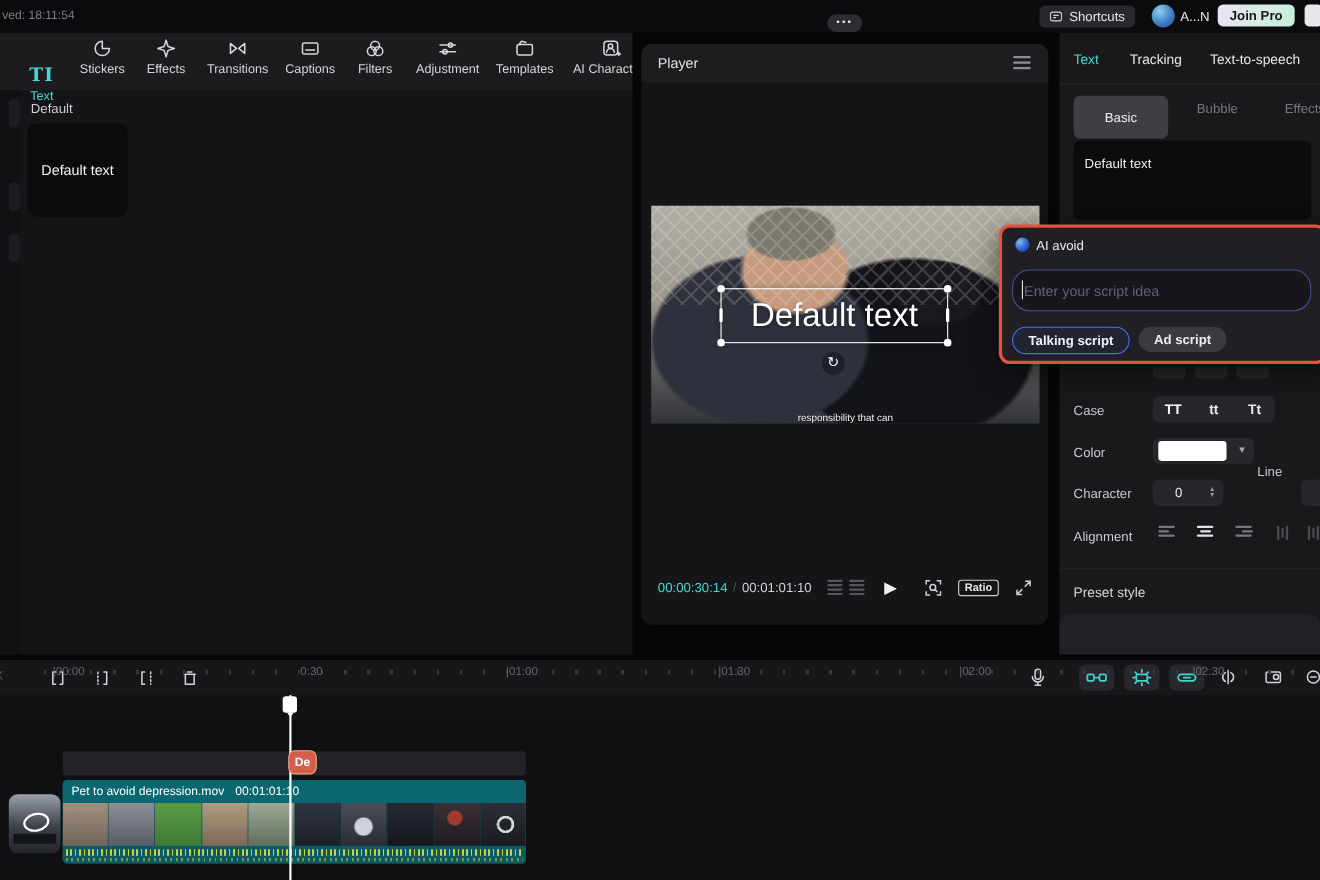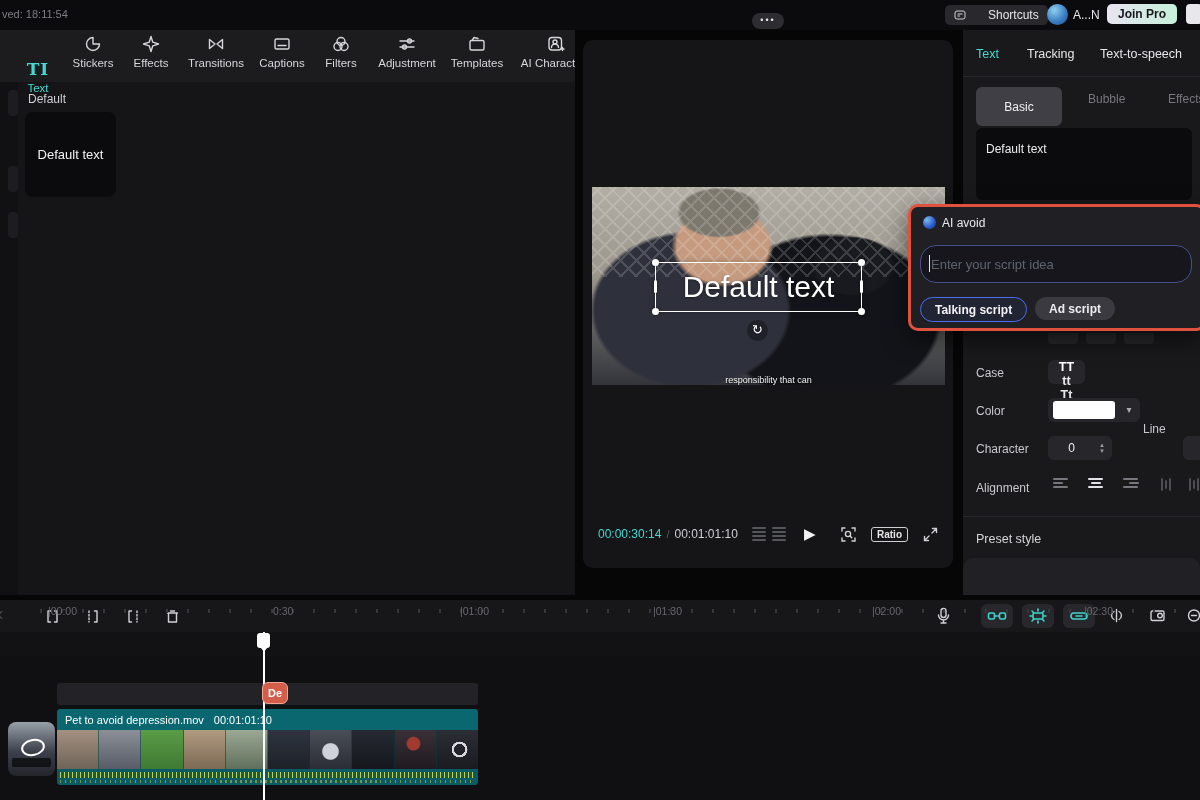--- a/index.html
+++ b/index.html
@@ -1,21 +1,21 @@
 <!DOCTYPE html>
 <html><head>
 <meta charset="utf-8">
 <style>
   html,body{margin:0;padding:0;background:#000;font-family:"Liberation Sans",sans-serif;}
   .screen{position:relative;width:1200px;height:800px;background:#060607;overflow:hidden;color:#ddd;font-size:12px;}
   .abs{position:absolute;}
   
   .titlebar{left:0;top:0;width:1200px;height:30px;background:#0b0b0d;}
   .autosave{left:2px;top:8px;color:#7e7e84;font-size:11px;}
-  .pillbtn{height:20px;border-radius:5px;background:#29292d;display:flex;align-items:center;gap:22px;padding:0 9px;color:#e6e6e9;font-size:12px;}
+  .pillbtn{height:20px;border-radius:5px;background:#29292d;display:flex;align-items:center;gap:6px;padding:0 9px;color:#e6e6e9;font-size:12px;}
   .joinpro{background:linear-gradient(90deg,#e9e4f2,#c6f0d8);color:#17171b;font-weight:bold;justify-content:center;}
   .avatar{width:21px;height:21px;border-radius:50%;background:radial-gradient(circle at 35% 30%,#8ed0ee,#3d7fc4 55%,#1d4f90);}
   .dots-pill{left:752px;top:13px;width:32px;height:16px;border-radius:9px;background:#2c2c31;color:#e8e8ea;font-size:9px;letter-spacing:2px;text-align:center;line-height:14px;}
   .export-part{left:1186px;top:4px;width:16px;height:20px;border-radius:4px;background:#e8e8ec;}
   
   .left-panel{left:0;top:30px;width:575px;height:565px;background:#151518;overflow:hidden;}
   .left-strip{left:0;top:0;width:18px;height:565px;background:#111114;}
   .left-strip i{display:block;width:10px;height:26px;border-radius:4px;background:#1d1d21;margin:60px 0 0 8px;}
   .media-toolbar{left:0;top:0;width:575px;height:52px;background:#1c1c1f;}
   .mtab{top:4px;display:flex;flex-direction:column;align-items:center;gap:3px;cursor:pointer;}
@@ -61,21 +61,21 @@
   .cicon path,.cicon rect,.cicon circle{fill:none;stroke:#cfcfd4;stroke-width:1.4;stroke-linecap:round;}
   
   .inspector{left:963px;top:30px;width:237px;height:565px;background:#19191c;overflow:hidden;}
   .itab{top:17px;font-size:12.5px;color:#e6e6e9;cursor:pointer;white-space:nowrap;}
   .itab.active{color:#45d8d0;}
   .idivider{left:0;top:46px;width:237px;height:1px;background:#27272b;}
   .subtab-sel{left:13px;top:57px;width:86px;height:39px;border-radius:6px;background:#3f3f45;color:#f0f0f3;font-size:12px;display:flex;align-items:center;justify-content:center;cursor:pointer;}
   .subtab{top:62px;color:#77777d;font-size:12px;cursor:pointer;white-space:nowrap;}
   .preview-box{left:13px;top:98px;width:216px;height:72px;border-radius:6px;background:#0b0b0d;color:#ececef;font-size:12px;padding:14px 0 0 10px;box-sizing:border-box;}
   .row-label{color:#c9c9cd;font-size:12px;}
-  .seg{background:#27272b;border-radius:6px;display:flex;align-items:center;flex-direction:column;}
+  .seg{background:#27272b;border-radius:6px;display:flex;align-items:center;}
   .seg span{width:37px;text-align:center;font-size:12.5px;color:#e8e8ea;font-weight:bold;cursor:pointer;}
   .color-ctl{left:85px;top:368px;width:92px;height:24px;background:#27272b;border-radius:6px;}
   .swatch{left:5px;top:3px;width:62px;height:18px;border-radius:3px;background:#fff;cursor:pointer;}
   .chev{left:72px;top:3px;width:18px;height:18px;color:#a8a8ae;font-size:10px;text-align:center;line-height:18px;cursor:pointer;}
   .numbox{background:#27272b;border-radius:6px;height:24px;display:flex;align-items:center;}
   .numval{flex:1;text-align:center;color:#ececef;font-size:12px;}
   .stepper{width:14px;display:flex;flex-direction:column;align-items:center;margin-right:3px;color:#9a9aa0;font-size:7px;line-height:6px;cursor:pointer;}
   .al-ic{display:flex;flex-direction:column;gap:2.5px;width:16px;cursor:pointer;}
   .al-ic i{display:block;height:1.6px;background:#77777d;border-radius:1px;}
   .al-ic.sel i{background:#e2e2e6;}
@@ -214,20 +214,28 @@
       </div>
     </div>
 
     <div class="abs sect-label">Default</div>
     <div class="abs text-card">
         <span>Default text</span>
       </div>
   </div>
 
   <div class="abs player-panel">
+    <div class="abs player-header">
+      <div class="player-title">Player</div>
+      <div class="hamburger">
+          <i></i>
+          <i></i>
+          <i style="margin-bottom:0;"></i>
+        </div>
+    </div>
 
     <div class="abs video">
       <div class="abs lattice"></div>
       <div class="abs sel-box">
         <span class="overlay-text">Default text</span>
         <span class="hdot" style="left:-4px;top:-4px;"></span>
         <span class="hdot" style="right:-4px;top:-4px;"></span>
         <span class="hdot" style="left:-4px;bottom:-4px;"></span>
         <span class="hdot" style="right:-4px;bottom:-4px;"></span>
         <span class="hbar" style="left:-2px;top:17px;"></span>

